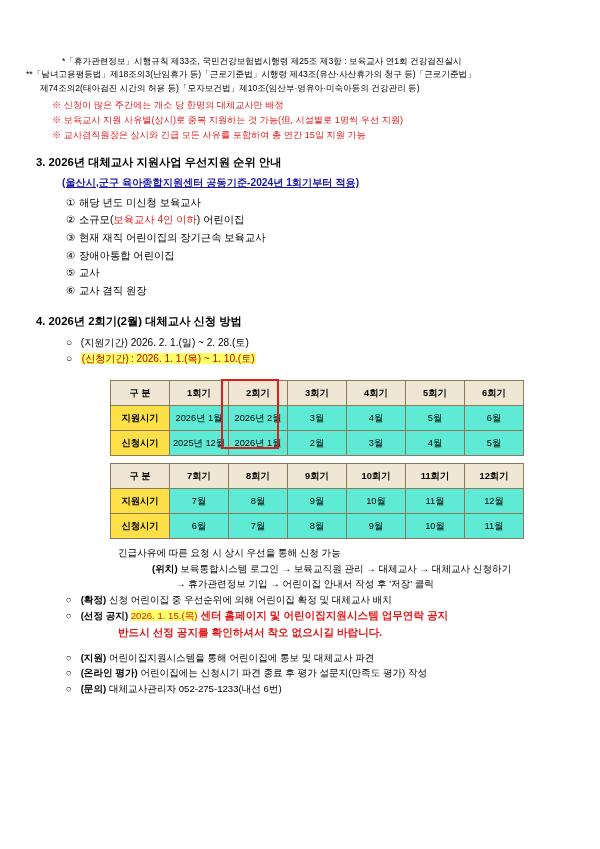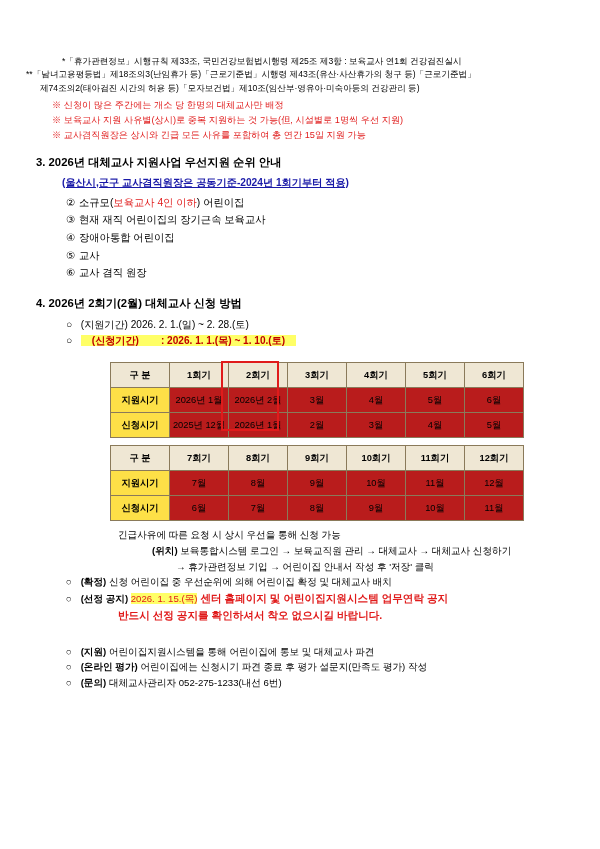--- a/index.html
+++ b/index.html
@@ -80,39 +80,39 @@
     margin-left: 40px;
     white-space: nowrap;
   }
   .ring {
     display: inline-block;
     width: 12px;
   }
   .hl-yellow {
     background: #ffff66;
     color: #c00000;
-    font-weight: bold;
-    padding: 0 11px;
+    font-weight: normal;
+    padding: 0 1px;
   }
   .tbl-wrap {
     margin: 8px 0 6px 84px;
     position: relative;
   }
   table.sched {
     border-collapse: collapse;
     font-size: 9.3px;
     margin-top: 13px;
   }
   table.sched td {
     border: 1px solid #8a7a5a;
     width: 56px;
     height: 22px;
     text-align: center;
     vertical-align: middle;
-    background: #b91c1c;
+    background: #5eead4;
   }
   table.sched td.hdr {
     background: #efe7d4;
     font-weight: bold;
   }
   table.sched td.rowlbl {
     background: #fde047;
     font-weight: bold;
   }
   table.sched tr.spacer td {
@@ -154,21 +154,21 @@
     color: #e01b1b;
     font-weight: bold;
     font-size: 10.6px;
   }
   .hl-yellow-red {
     background: #ffff66;
     color: #e01b1b;
     font-weight: normal;
   }
   .tail {
-    margin-top: 20px;
+    margin-top: 8px;
   }
 </style>
 </head>
 <body>
 
 <div class="page">
 
   <div class="notes">
     <div class="line center-ish">*「휴가관련정보」시행규칙 제33조, 국민건강보험법시행령 제25조 제3항 : 보육교사 연1회 건강검진실시</div>
     <div class="line">**「남녀고용평등법」제18조의3(난임휴가 등)「근로기준법」시행령 제43조(유산·사산휴가의 청구 등)「근로기준법」</div>
@@ -177,24 +177,25 @@
 
   <div>
     <div class="redline">※ 신청이 많은 주간에는 개소 당 한명의 대체교사만 배정</div>
     <div class="redline">※ 보육교사 지원 사유별(상시)로 중복 지원하는 것 가능(但, 시설별로 1명씩 우선 지원)</div>
     <div class="redline">※ 교사겸직원장은 상시와 긴급 모든 사유를 포함하여 총 연간 15일 지원 가능</div>
   </div>
 
   <div class="sec-title">3. 2026년 대체교사 지원사업 우선지원 순위 안내</div>
 
   <div>
-    <span class="sub-underline">(울산시,군구 교사겸직원장은 공동기준-2024년 1회기부터 적용)</span>
+    <span class="sub-underline">(울산시,군구 육아종합지원센터 공동기준-2024년 1회기부터 적용)</span>
   </div>
 
   <div class="ol-list">
+    <div class="item"><span class="circ">①</span><span>해당 년도 미신청 보육교사</span></div>
     <div class="item"><span class="circ">②</span><span>소규모(<span class="red">보육교사 4인 이하</span>) 어린이집</span></div>
     <div class="item"><span class="circ">③</span><span>현재 재직 어린이집의 장기근속 보육교사</span></div>
     <div class="item"><span class="circ">④</span><span>장애아통합 어린이집</span></div>
     <div class="item"><span class="circ">⑤</span><span>교사</span></div>
     <div class="item"><span class="circ">⑥</span><span>교사 겸직 원장</span></div>
   </div>
 
   <div class="sec-title sec2">4. 2026년 2회기(2월) 대체교사 신청 방법</div>
 
   <div class="bullet-row">

